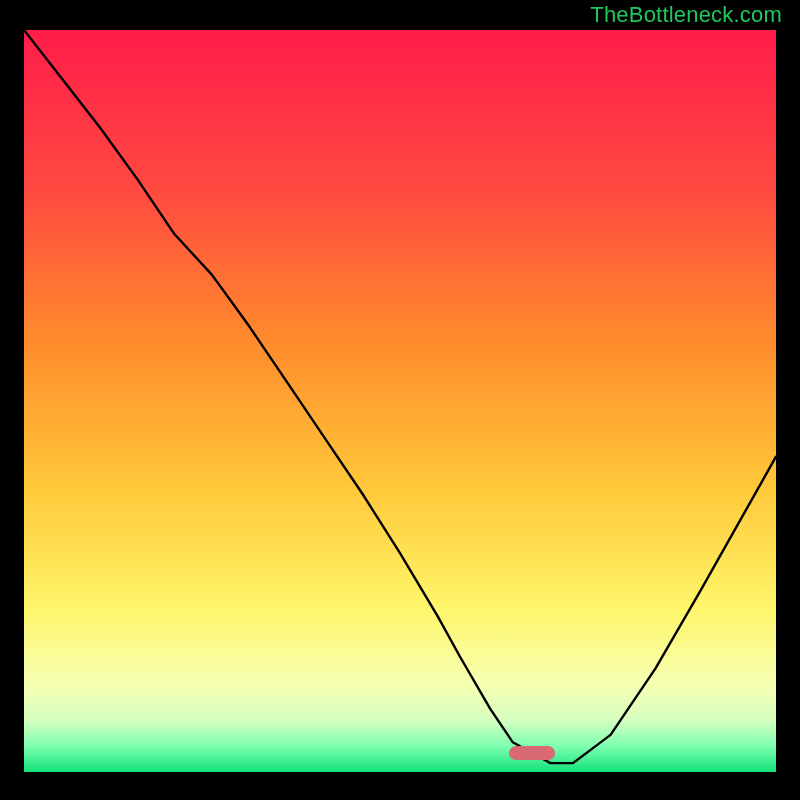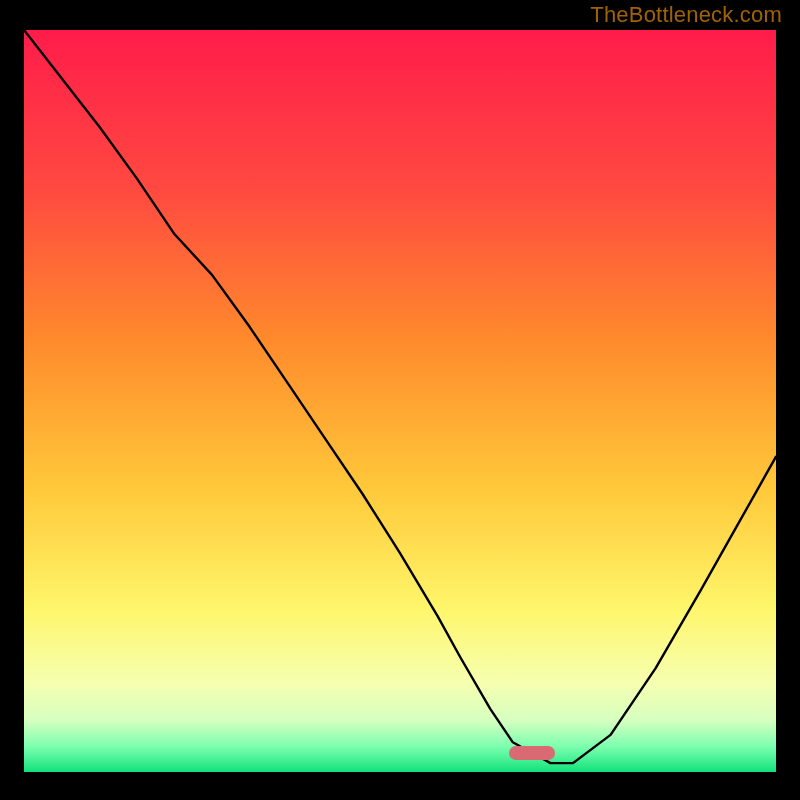--- a/index.html
+++ b/index.html
@@ -31,21 +31,21 @@
     background: #d96a74;
     border-radius: 999px;
   }
   .watermark {
     position: absolute;
     top: 2px;
     right: 18px;
     font-family: Arial, Helvetica, sans-serif;
     font-size: 22px;
     font-weight: 500;
-    color: #a16207;
+    color: #22c55e;
     letter-spacing: 0.2px;
   }
   svg.curve {
     position: absolute;
     inset: 0;
     width: 100%;
     height: 100%;
     overflow: visible;
   }
 </style>

